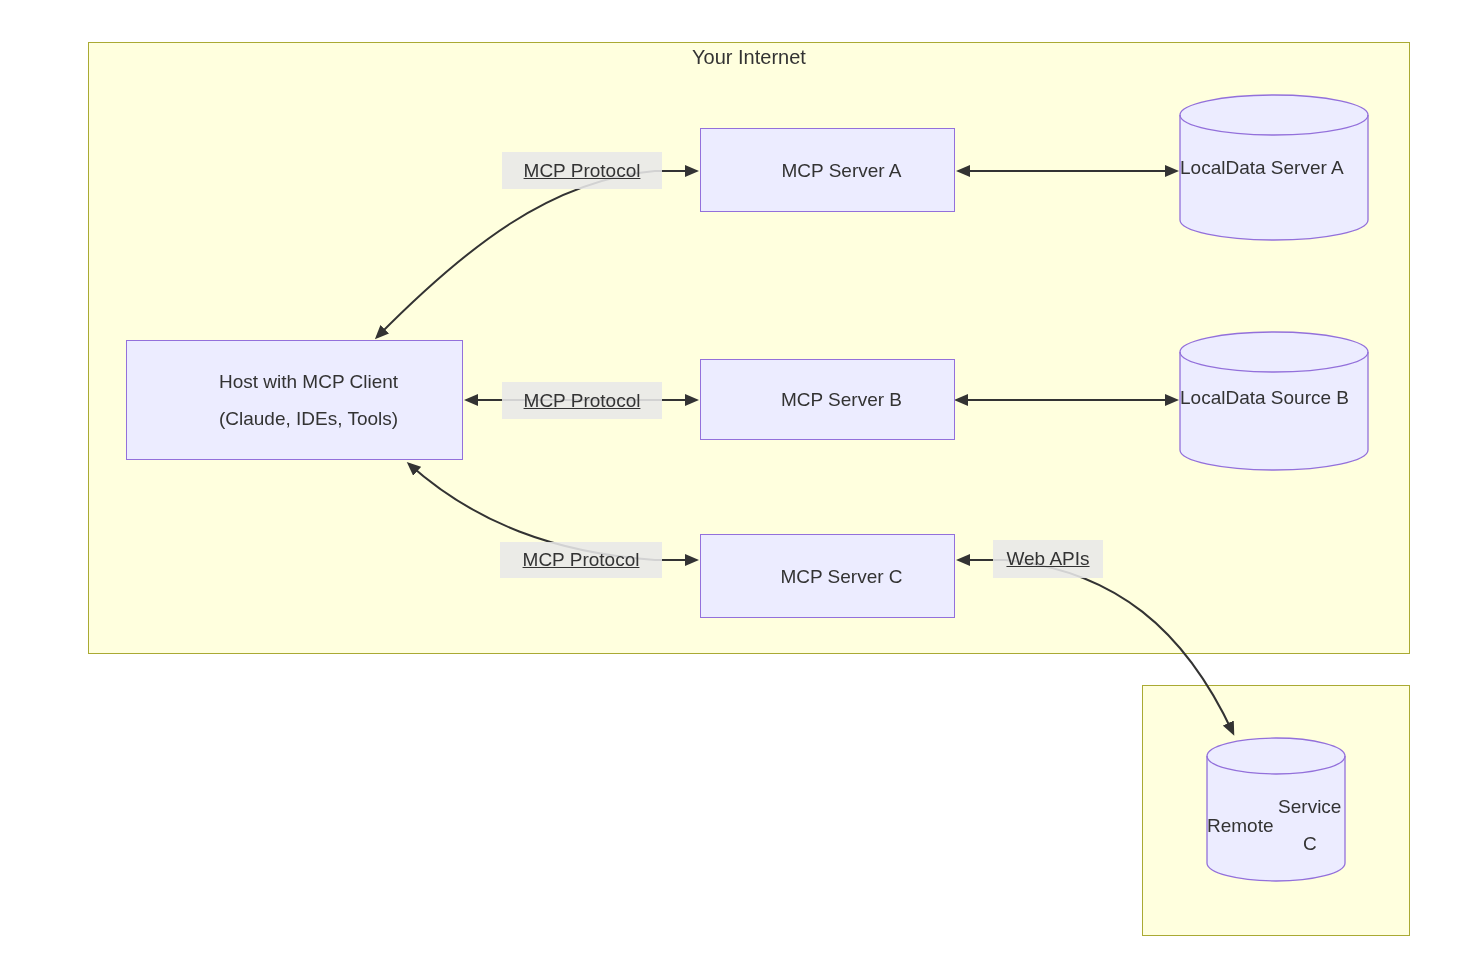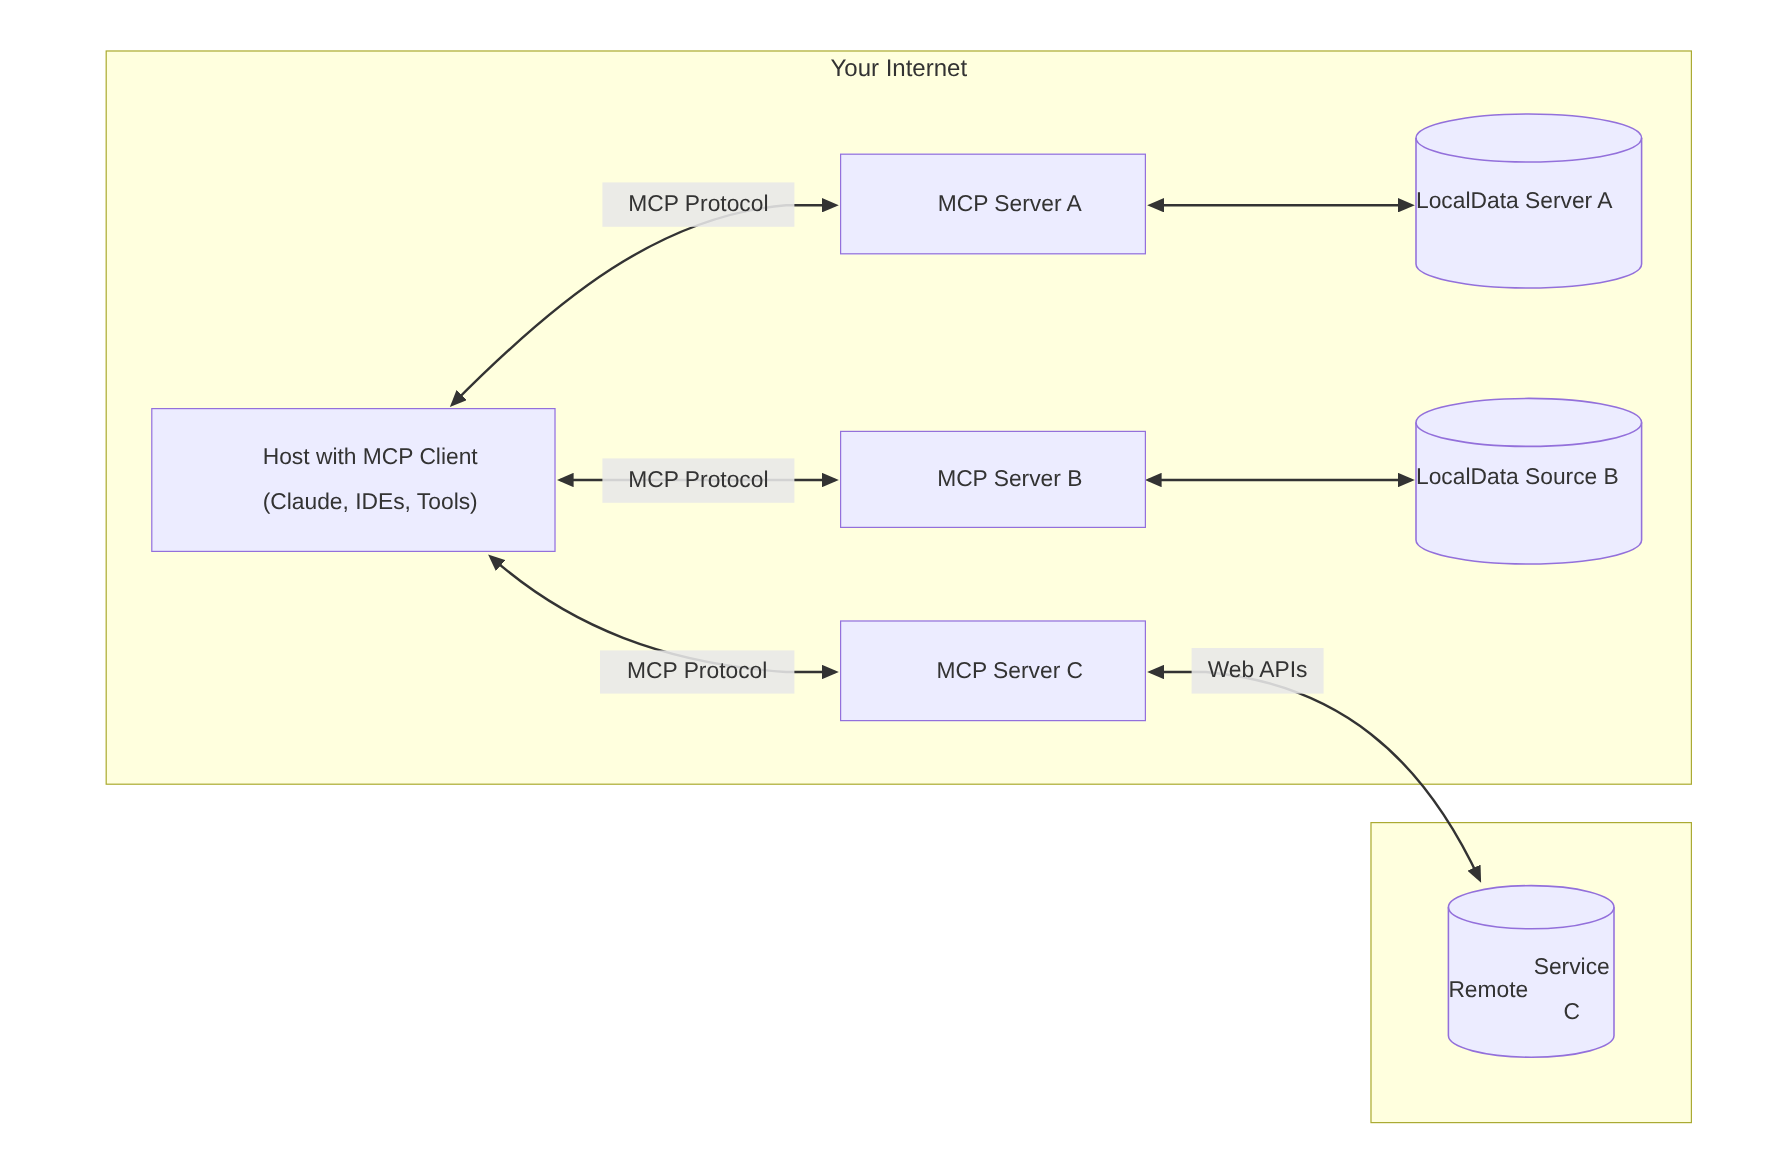--- a/index.html
+++ b/index.html
@@ -66,31 +66,32 @@
   .edge-label {
     position: absolute;
     background: rgba(232, 232, 232, 0.88);
     display: flex;
     align-items: center;
     justify-content: center;
     font-size: 19px;
     color: #333333;
     z-index: 3;
     white-space: nowrap;
+    text-decoration: underline;
   }
   
   #cluster-your-computer { left: 88px;  top: 42px;  width: 1322px; height: 612px; }
   #title-your-computer   { left: 88px;  top: 46px;  width: 1322px; }
   #cluster-internet      { left: 1142px; top: 685px; width: 268px; height: 251px; }
   #title-internet        { left: 1142px; top: 691px; width: 268px; }
 
   #node-host     { left: 126px; top: 340px; width: 337px; height: 120px; }
   #node-server-a { left: 700px; top: 128px; width: 255px; height: 84px; }
   #node-server-b { left: 700px; top: 359px; width: 255px; height: 81px; }
-  #node-server-c { left: 700px; top: 517px; width: 255px; height: 84px; }
+  #node-server-c { left: 700px; top: 534px; width: 255px; height: 84px; }
 
   #label-mcp-a    { left: 502px; top: 152px; width: 160px; height: 37px; }
   #label-mcp-b    { left: 502px; top: 382px; width: 160px; height: 37px; }
   #label-mcp-c    { left: 500px; top: 542px; width: 162px; height: 36px; }
   #label-web-apis { left: 993px; top: 540px; width: 110px; height: 38px; }
 
   #text-source-a { left: 1180px; top: 149px; width: 188px; }
   #text-source-b { left: 1180px; top: 379px; width: 188px; }
   #text-remote-c { left: 1207px; top: 788px; width: 139px; }
 </style>

